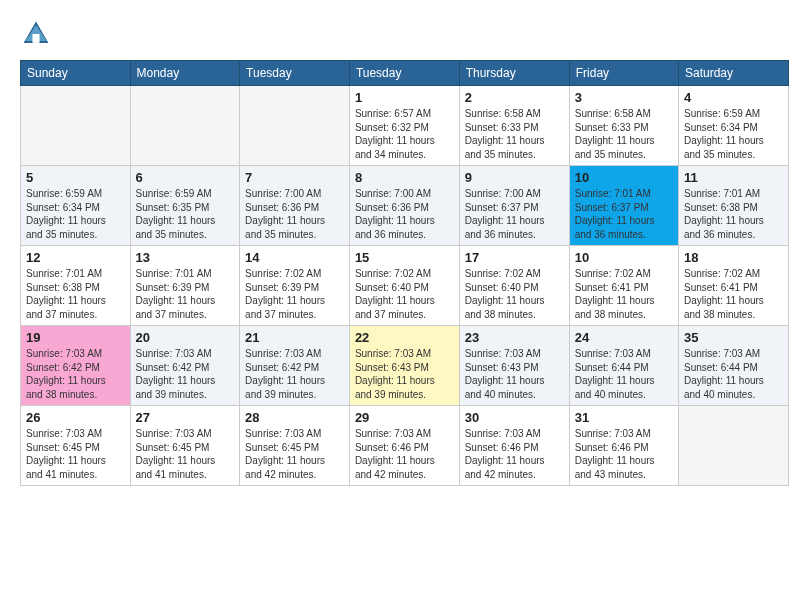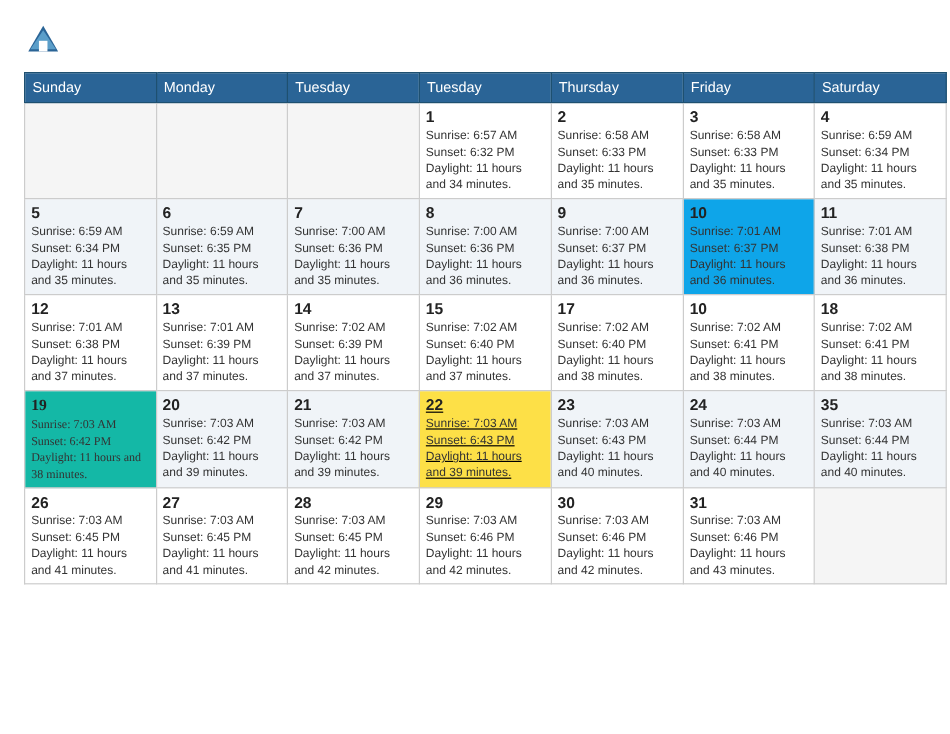--- a/index.html
+++ b/index.html
@@ -208,33 +208,33 @@
           <td>
             <div class="day-number">10</div>
             <div class="day-info">Sunrise: 7:02 AM<br>Sunset: 6:41 PM<br>Daylight: 11 hours and 38 minutes.</div>
           </td>
           <td>
             <div class="day-number">18</div>
             <div class="day-info">Sunrise: 7:02 AM<br>Sunset: 6:41 PM<br>Daylight: 11 hours and 38 minutes.</div>
           </td>
         </tr>
         <tr>
-          <td style="background: #14b8a6; font-family: Liberation Serif, serif;">
+          <td style="background: #f9a8d4;">
             <div class="day-number">19</div>
             <div class="day-info">Sunrise: 7:03 AM<br>Sunset: 6:42 PM<br>Daylight: 11 hours and 38 minutes.</div>
           </td>
           <td style="background: rgb(240, 244, 248);">
             <div class="day-number">20</div>
             <div class="day-info">Sunrise: 7:03 AM<br>Sunset: 6:42 PM<br>Daylight: 11 hours and 39 minutes.</div>
           </td>
           <td style="background: rgb(240, 244, 248);">
             <div class="day-number">21</div>
             <div class="day-info">Sunrise: 7:03 AM<br>Sunset: 6:42 PM<br>Daylight: 11 hours and 39 minutes.</div>
           </td>
-          <td style="background: #fde047; text-decoration: underline;">
+          <td style="background: #fef9c3;">
             <div class="day-number">22</div>
             <div class="day-info">Sunrise: 7:03 AM<br>Sunset: 6:43 PM<br>Daylight: 11 hours and 39 minutes.</div>
           </td>
           <td style="background: rgb(240, 244, 248); margin-left: 36px;">
             <div class="day-number">23</div>
             <div class="day-info">Sunrise: 7:03 AM<br>Sunset: 6:43 PM<br>Daylight: 11 hours and 40 minutes.</div>
           </td>
           <td style="background: rgb(240, 244, 248);">
             <div class="day-number">24</div>
             <div class="day-info">Sunrise: 7:03 AM<br>Sunset: 6:44 PM<br>Daylight: 11 hours and 40 minutes.</div>

